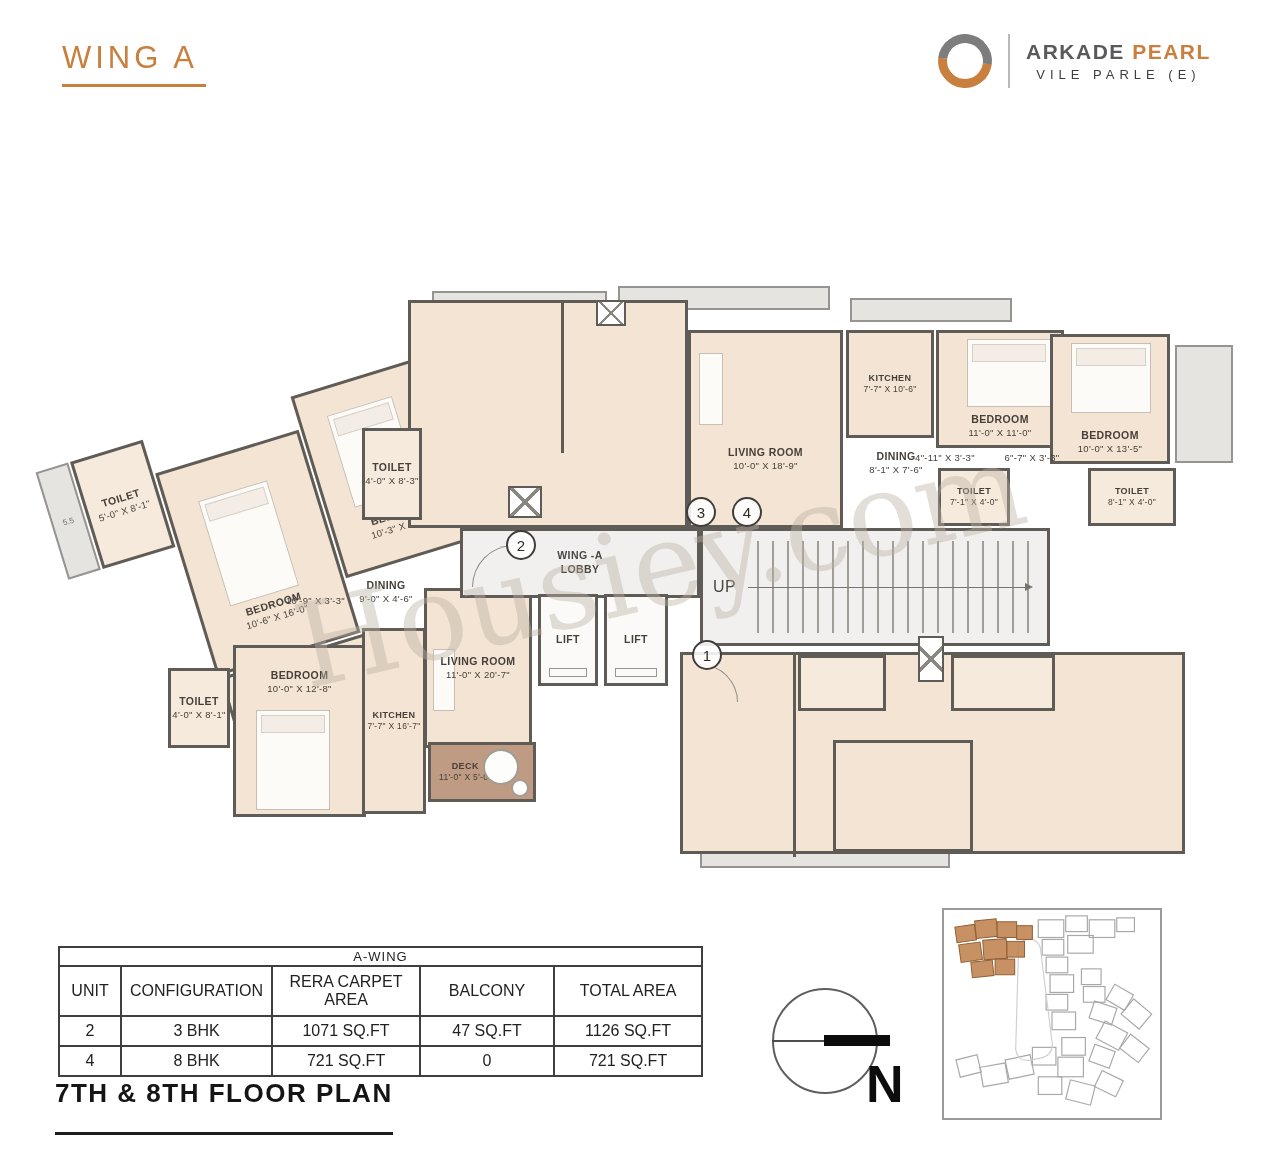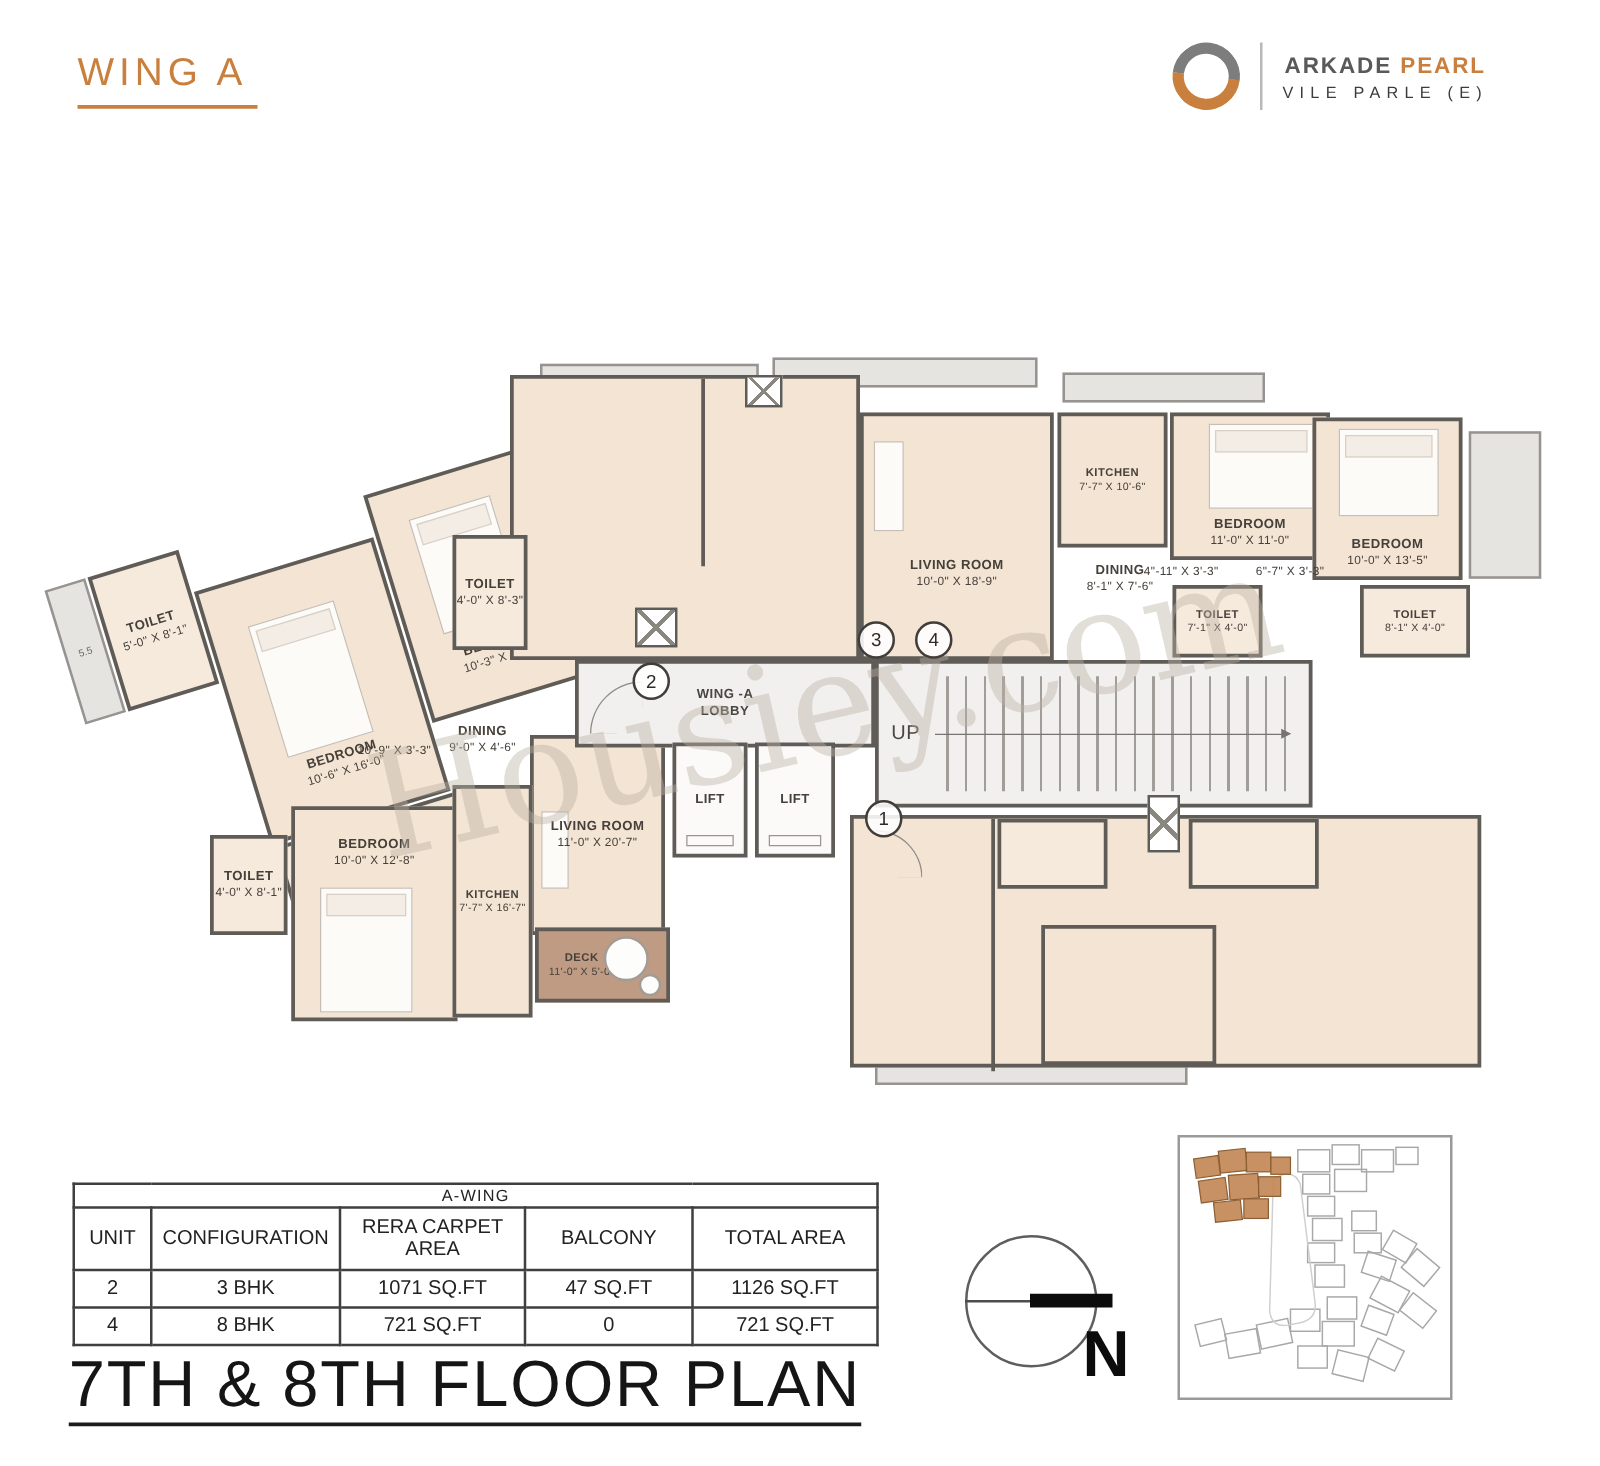--- a/index.html
+++ b/index.html
@@ -11,21 +11,21 @@
   #page{position:relative; width:1280px; height:1173px; background:#fff; overflow:hidden;}
 
   
   .wing-title{position:absolute; left:62px; top:40px; font-size:31px; font-weight:normal;
     letter-spacing:4px; color:var(--orange); border-bottom:3px solid var(--orange); padding:0 8px 8px 0;}
   .logo{position:absolute; left:938px; top:34px; display:flex; align-items:center; gap:16px;}
   .logo-ring{width:54px; height:54px; border-radius:50%; border:9px solid #7d7d7d;
     border-bottom-color:var(--orange); border-left-color:var(--orange); transform:rotate(-38deg);}
   .logo-divider{width:2px; height:54px; background:#b9b9b9;}
   .brand{display:flex; flex-direction:column; align-items:center;}
-  .brand-top{font-size:18px; font-weight:bold; letter-spacing:1.5px; color:#58595b; white-space:nowrap;}
+  .brand-top{font-size:21px; font-weight:bold; letter-spacing:1.5px; color:#58595b; white-space:nowrap;}
   .brand-top .pearl{color:var(--orange);}
   .brand-sub{font-size:13px; letter-spacing:5px; color:#3c3c3c; margin-top:3px;}
 
   
   .room{position:absolute; background:var(--beige); border:3px solid var(--wall);
     display:flex; align-items:center; justify-content:center; text-align:center; z-index:2;}
   .room.toilet{background:var(--beige2);}
   .room.open{background:transparent; border:none; z-index:3;}
   .room.label-bottom{align-items:flex-end; padding-bottom:6px;}
   .rlabel{color:var(--lbl); text-transform:uppercase; line-height:1.3; z-index:3;}
@@ -73,22 +73,22 @@
     pointer-events:none; white-space:nowrap;}
 
   
   .area-table{position:absolute; left:58px; top:946px; border-collapse:collapse; background:#fff; z-index:8;}
   .area-table td{border:2px solid #3f3f3f; color:#222; text-align:center; padding:5px 8px; font-size:16px;}
   .area-table .t-title{font-size:13px; letter-spacing:1px; padding:1px;}
   .area-table .t-head{font-size:16px; padding:6px 8px;}
   .th-left{text-align:left; padding-left:16px; width:148px;}
   .c-unit{width:62px;} .c-conf{width:142px;} .c-balc{width:134px;} .c-tot{width:148px;}
 
-  .floor-title{position:absolute; left:55px; top:1078px; font-size:52px; color:#151515;
-    letter-spacing:1.5px; border-bottom:3px solid #1c1c1c; padding-bottom:0; font-weight:400; z-index:8;}
+  .floor-title{position:absolute; left:55px; top:1078px; font-size:26px; color:#151515;
+    letter-spacing:1.5px; border-bottom:3px solid #1c1c1c; padding-bottom:23px; font-weight:700; z-index:8;}
 
   
   .compass{position:absolute; left:772px; top:988px; width:106px; height:106px;
     border:2px solid #5e5e5e; border-radius:50%; z-index:8;}
   .compass .hline{position:absolute; left:-2px; top:50px; width:58px; height:2px; background:#4d4d4d;}
   .compass .bar{position:absolute; left:50px; top:45px; width:66px; height:11px; background:#0c0c0c;}
   .compass-n{position:absolute; left:866px; top:1054px; font-size:52px; font-weight:bold; color:#0c0c0c; z-index:8;}
 
   .sitemap{position:absolute; left:942px; top:908px; width:220px; height:212px;
     border:2px solid #9a9a9a; background:#fff; z-index:8;}

